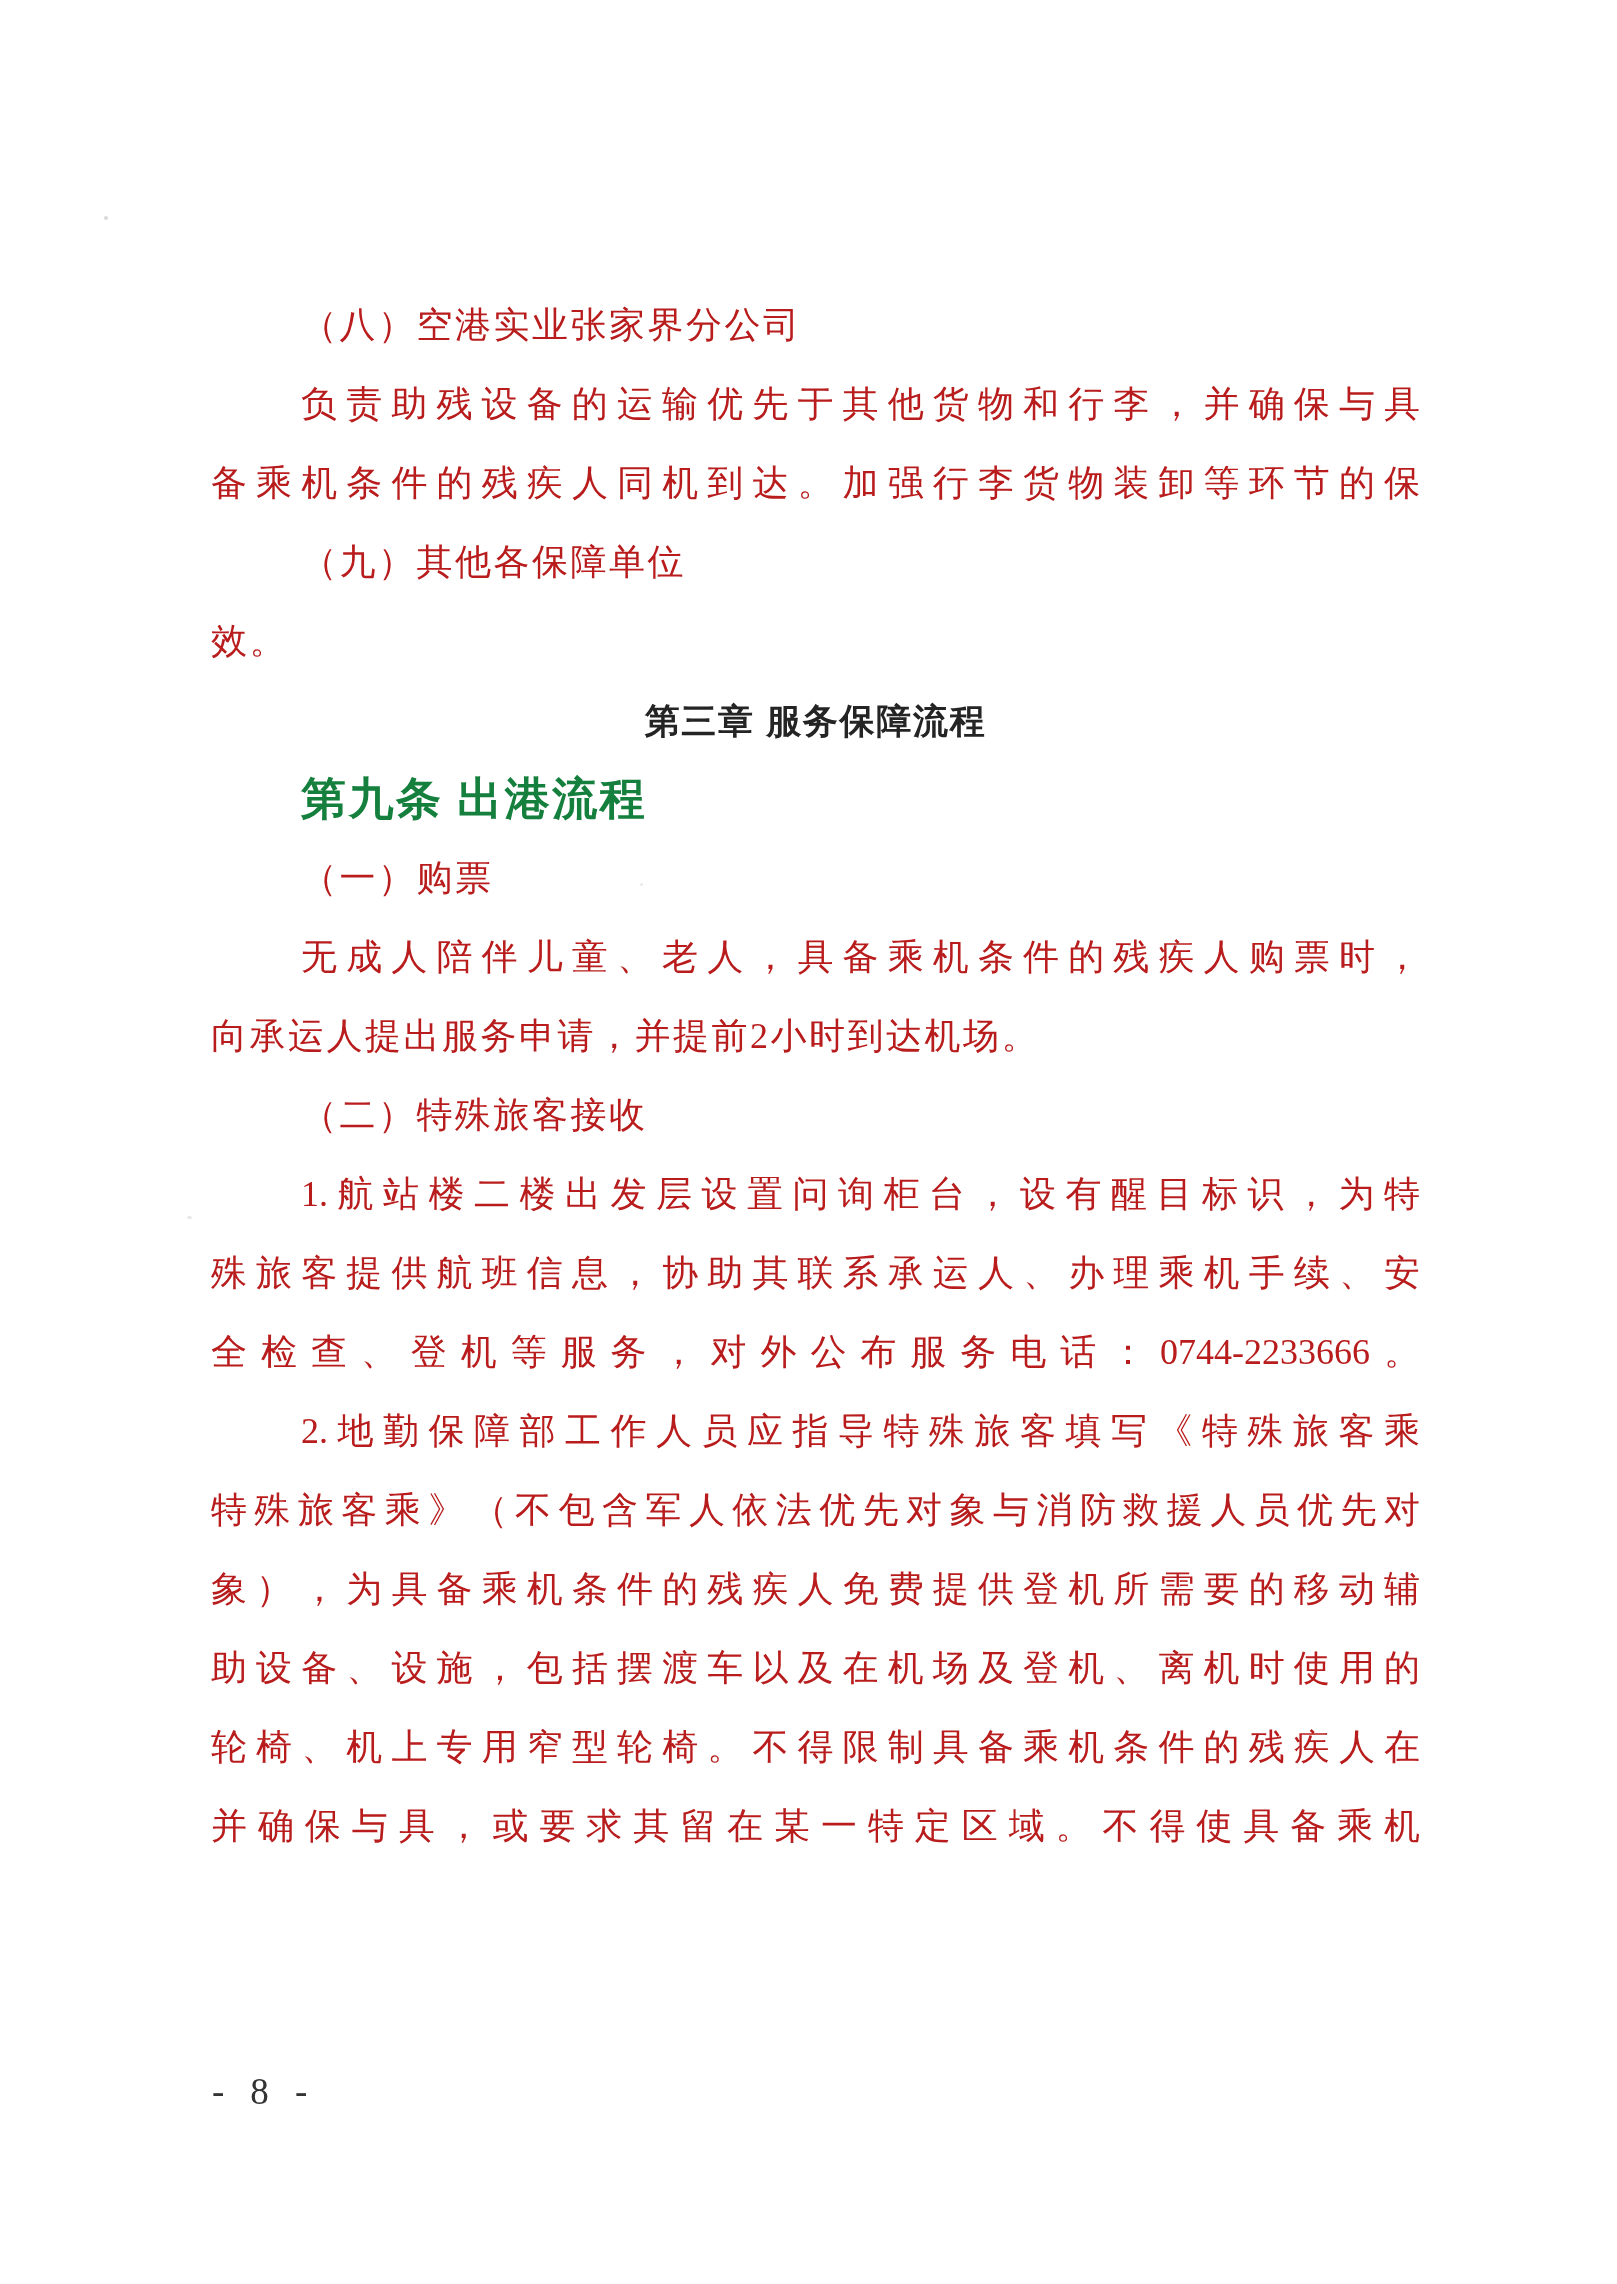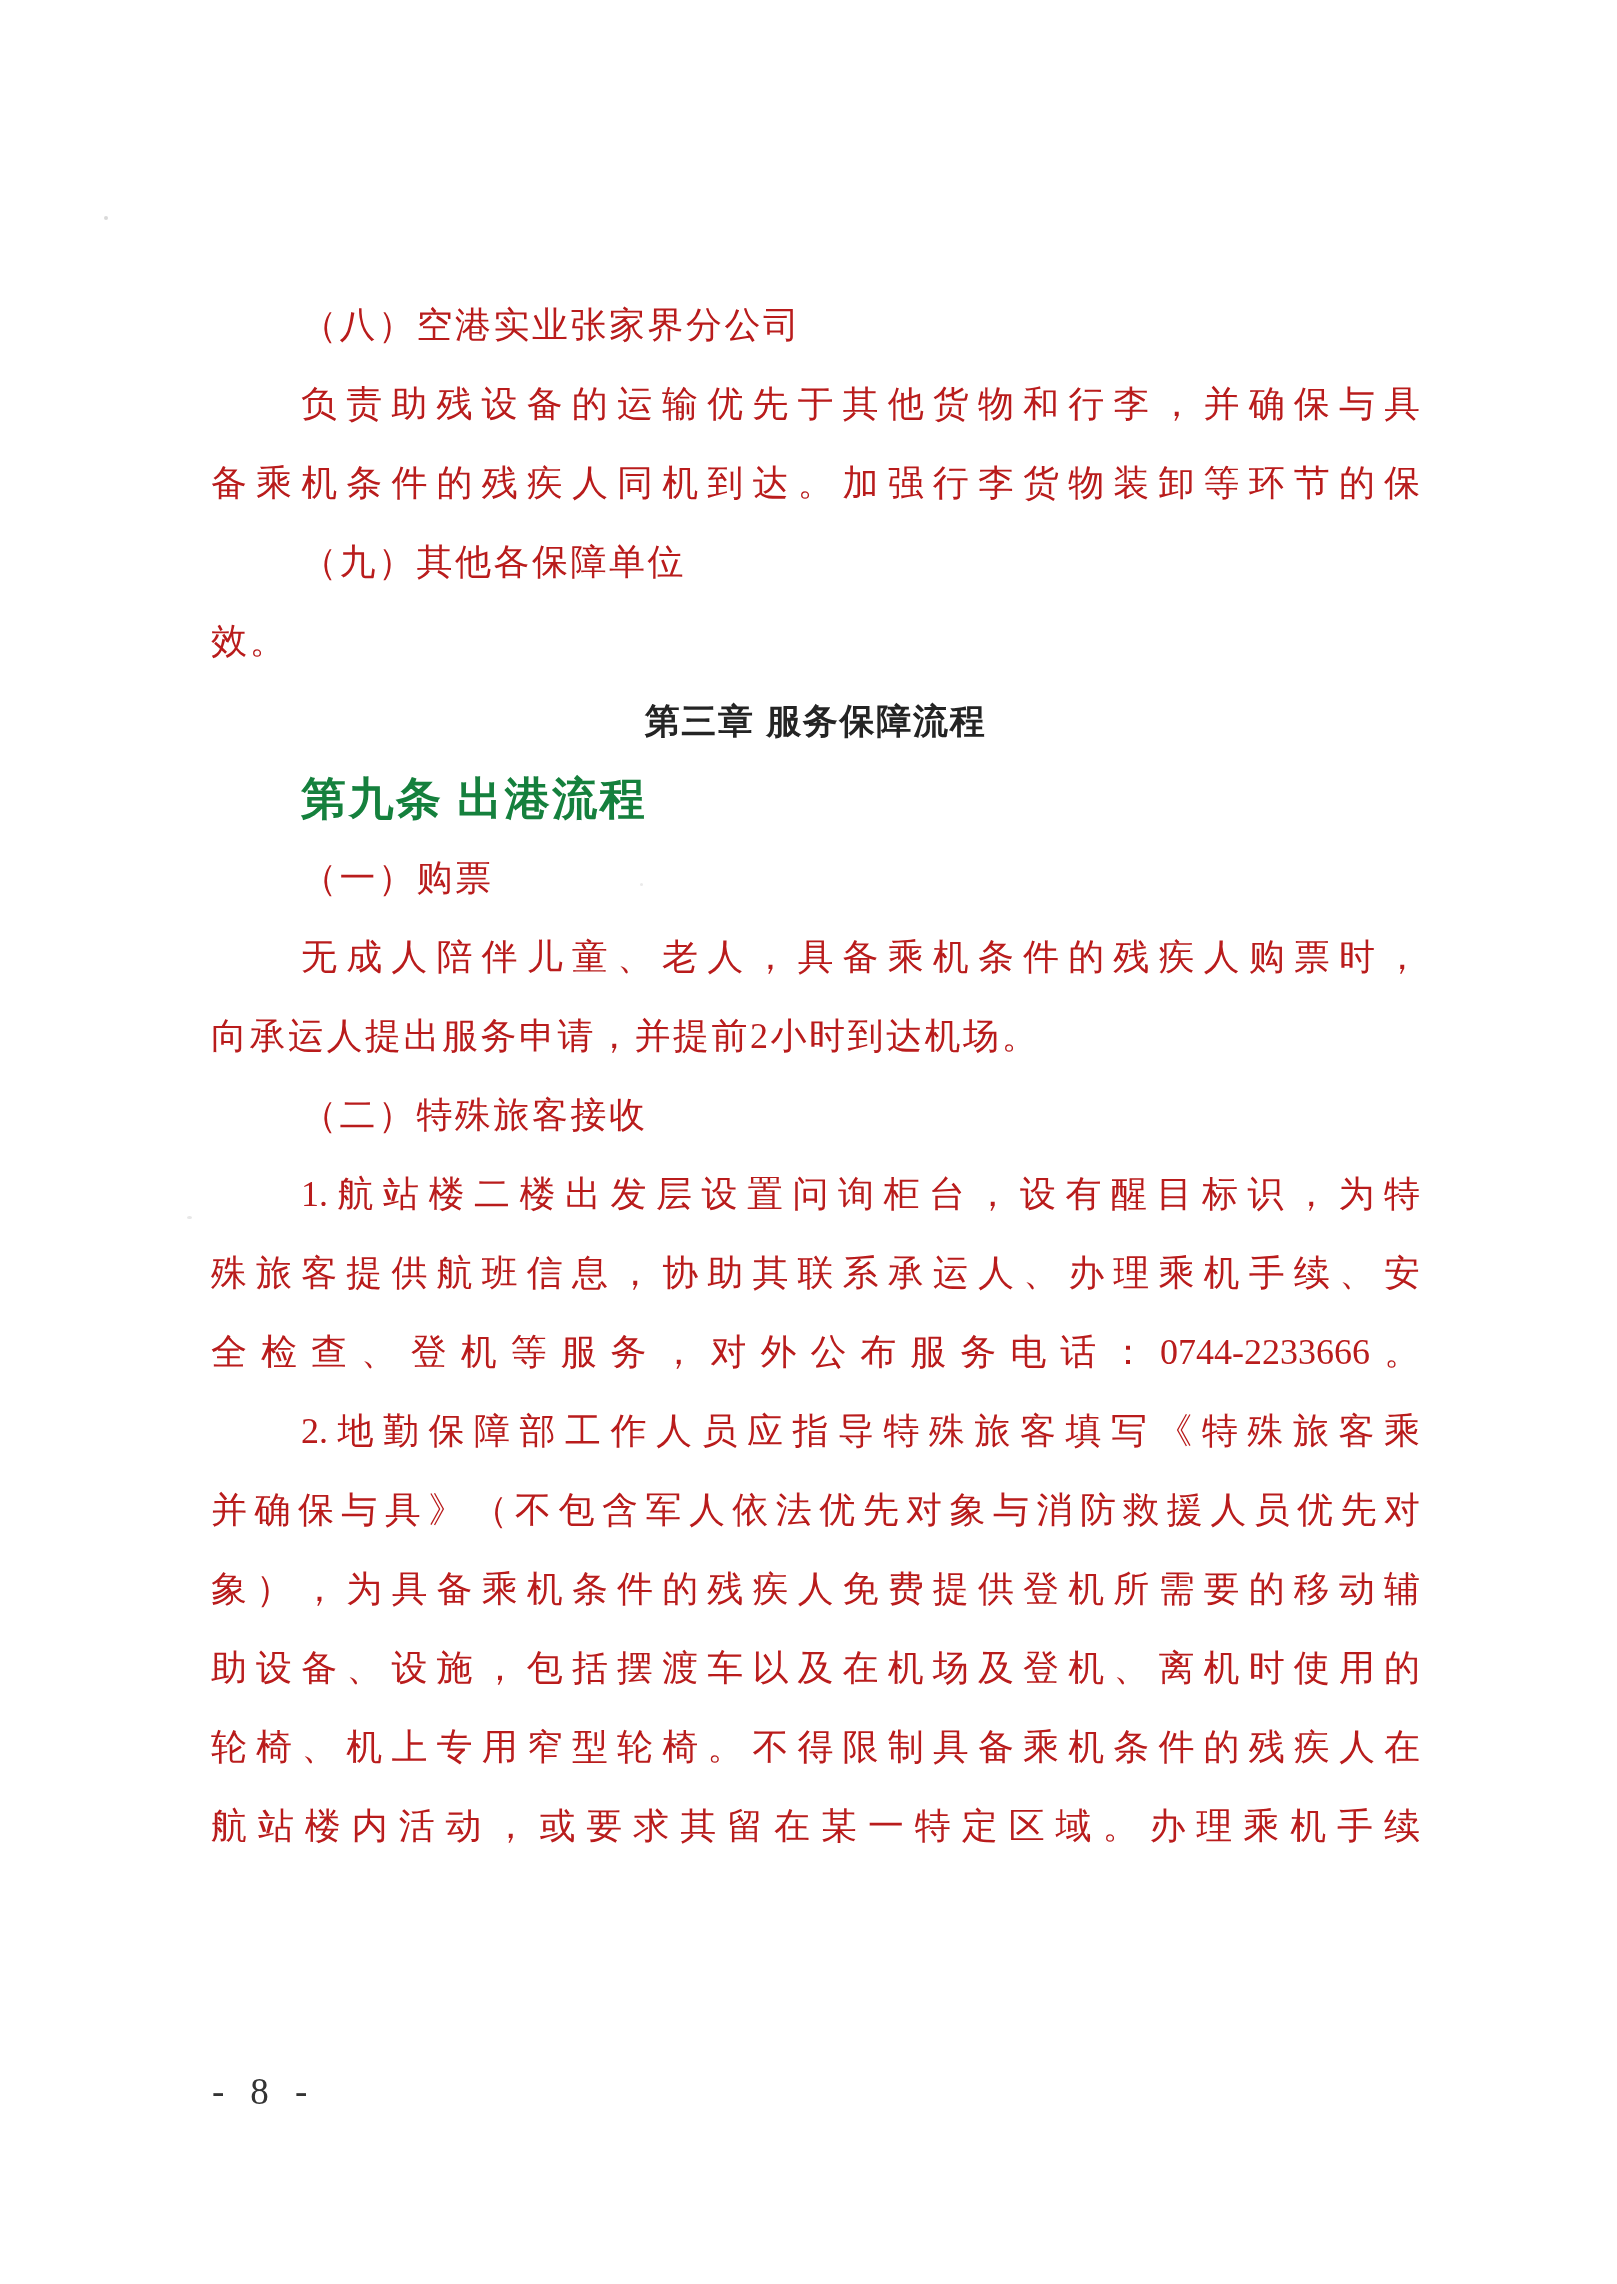--- a/index.html
+++ b/index.html
@@ -91,22 +91,22 @@
       <div class="line chapter">第三章 服务保障流程</div>
       <div class="line section indent">第九条 出港流程</div>
       <div class="line body indent">（一）购票</div>
       <div class="line body indent justify">无成人陪伴儿童、老人，具备乘机条件的残疾人购票时，</div>
       <div class="line body">向承运人提出服务申请，并提前2小时到达机场。</div>
       <div class="line body indent">（二）特殊旅客接收</div>
       <div class="line body indent justify">1.航站楼二楼出发层设置问询柜台，设有醒目标识，为特</div>
       <div class="line body justify">殊旅客提供航班信息，协助其联系承运人、办理乘机手续、安</div>
       <div class="line body justify">全检查、登机等服务，对外公布服务电话：0744-2233666。</div>
       <div class="line body indent justify">2.地勤保障部工作人员应指导特殊旅客填写《特殊旅客乘</div>
-      <div class="line body justify">并确保与具》（不包含军人依法优先对象与消防救援人员优先对</div>
+      <div class="line body justify">特殊旅客乘》（不包含军人依法优先对象与消防救援人员优先对</div>
       <div class="line body justify">象），为具备乘机条件的残疾人免费提供登机所需要的移动辅</div>
       <div class="line body justify">助设备、设施，包括摆渡车以及在机场及登机、离机时使用的</div>
       <div class="line body justify">轮椅、机上专用窄型轮椅。不得限制具备乘机条件的残疾人在</div>
-      <div class="line body justify">航站楼内活动，或要求其留在某一特定区域。办理乘机手续</div>
+      <div class="line body justify">并确保与具，或要求其留在某一特定区域。不得使具备乘机</div>
     </main>
 
   <div class="footer">- 8 -</div>
 </div>
 
 
 </body></html>

